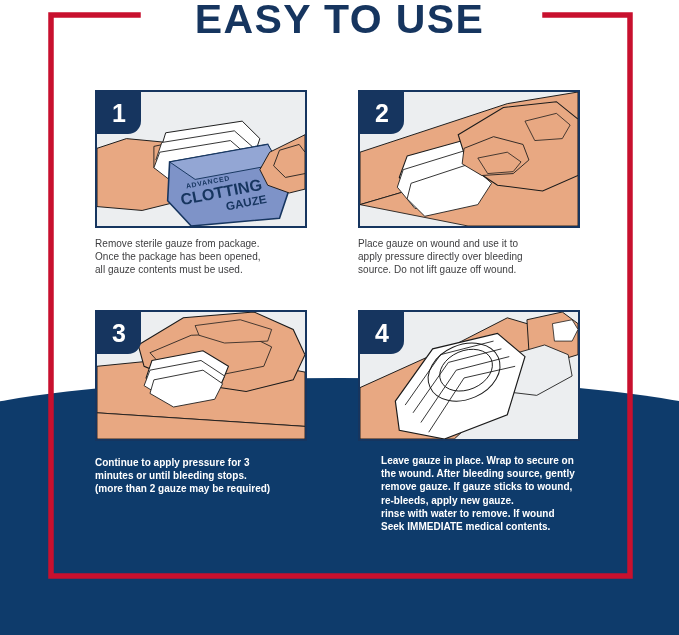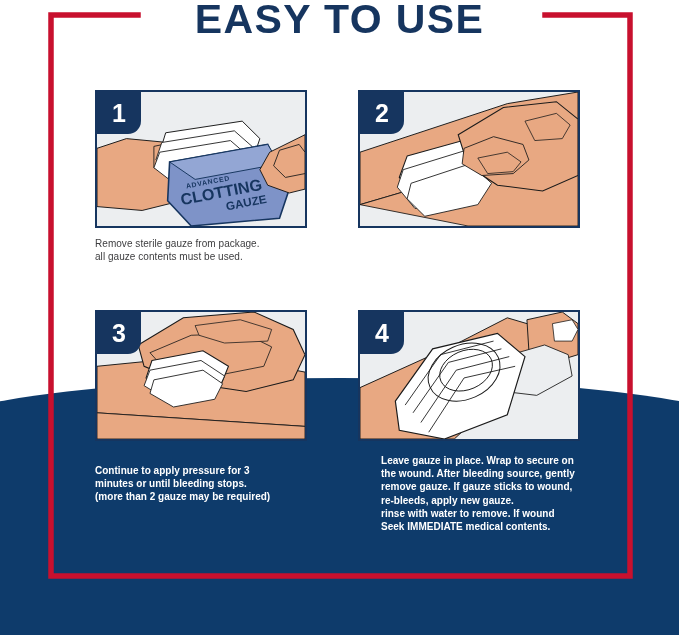--- a/index.html
+++ b/index.html
@@ -106,21 +106,21 @@
 
   
   #panel-1 { left: 95px;  top: 90px;  width: 212px; }
   #panel-1 .panel-img-wrap { height: 138px; }
   #panel-2 { left: 358px; top: 90px;  width: 222px; }
   #panel-2 .panel-img-wrap { height: 138px; }
   #panel-3 { left: 95px;  top: 310px; width: 212px; }
   #panel-3 .panel-img-wrap { height: 131px; }
   #panel-4 { left: 358px; top: 310px; width: 222px; }
   #panel-4 .panel-img-wrap { height: 131px; }
-  #panel-3 .caption { margin-top: 23px; }
+  #panel-3 .caption { margin-top: 15px; }
   #panel-4 .caption { margin-top: 13px; margin-left: 23px; }
 </style>
 </head>
 <body>
 
 <div id="stage">
 
   <div class="navy-curve"></div>
 
   <div class="title">EASY TO USE</div>
@@ -145,20 +145,21 @@
           <text x="128" y="122" font-family="Liberation Sans, sans-serif" font-size="12" font-weight="bold" fill="#16355f">GAUZE</text>
         </g>
 
         <path d="M212,44 L176,62 L166,80 L174,96 L196,104 L212,100 Z" fill="#e8a882" stroke="#1a1a1a" stroke-width="1"></path>
         <path d="M186,60 L206,54 L212,62 L212,84 L192,88 L180,76 Z" fill="#e8a882" stroke="#1a1a1a" stroke-width="0.9"></path>
       </svg>
       <div class="badge">1</div>
     </div>
     <div class="caption">
       <span class="cap-line">Remove sterile gauze from package.</span>
+      <span class="cap-line">Once the package has been opened,</span>
       <span class="cap-line">all gauze contents must be used.</span>
     </div>
   </div>
 
   <div class="panel" id="panel-2">
     <div class="panel-img-wrap">
       <svg class="panel-svg" viewBox="0 0 222 138" preserveAspectRatio="none">
         <rect x="0" y="0" width="222" height="138" fill="#eceef0"></rect>
 
         <path d="M0,62 L0,116 L222,50 L222,0 L150,12 Z" fill="#e8a882" stroke="#1a1a1a" stroke-width="1"></path>
@@ -167,20 +168,25 @@
         <path d="M48,66 L112,48 L138,70 L124,98 L60,112 L40,88 Z" fill="#ffffff" stroke="#1a1a1a" stroke-width="1.1"></path>
         <path d="M44,80 L108,60 L132,82 L118,108 L56,120 L38,98 Z" fill="#ffffff" stroke="#1a1a1a" stroke-width="0.9"></path>
         <path d="M52,94 L112,74 L134,94 L120,116 L66,128 L48,110 Z" fill="#ffffff" stroke="#1a1a1a" stroke-width="0.9"></path>
 
         <path d="M100,44 L146,16 L200,10 L222,28 L222,86 L186,102 L140,96 L110,76 Z" fill="#e8a882" stroke="#1a1a1a" stroke-width="1.1"></path>
         <path d="M106,58 L136,46 L166,54 L172,70 L156,84 L124,86 L104,74 Z" fill="#e8a882" stroke="#1a1a1a" stroke-width="0.9"></path>
         <path d="M120,68 L150,62 L164,72 L156,82 L130,84 Z" fill="#e8a882" stroke="#1a1a1a" stroke-width="0.8"></path>
         <path d="M168,30 L200,22 L214,34 L206,48 L178,50 Z" fill="#e8a882" stroke="#1a1a1a" stroke-width="0.8"></path>
       </svg>
       <div class="badge">2</div>
+    </div>
+    <div class="caption">
+      <span class="cap-line">Place gauze on wound and use it to</span>
+      <span class="cap-line">apply pressure directly over bleeding</span>
+      <span class="cap-line">source. Do not lift gauze off wound.</span>
     </div>
   </div>
 
   <div class="panel" id="panel-3">
     <div class="panel-img-wrap">
       <svg class="panel-svg" viewBox="0 0 212 131" preserveAspectRatio="none">
         <rect x="0" y="0" width="212" height="131" fill="#eceef0"></rect>
 
         <path d="M0,56 L0,104 L212,118 L212,62 L120,44 Z" fill="#e8a882" stroke="#1a1a1a" stroke-width="1"></path>
         <path d="M0,104 L0,131 L212,131 L212,118 Z" fill="#e8a882" stroke="#1a1a1a" stroke-width="0.9"></path>

